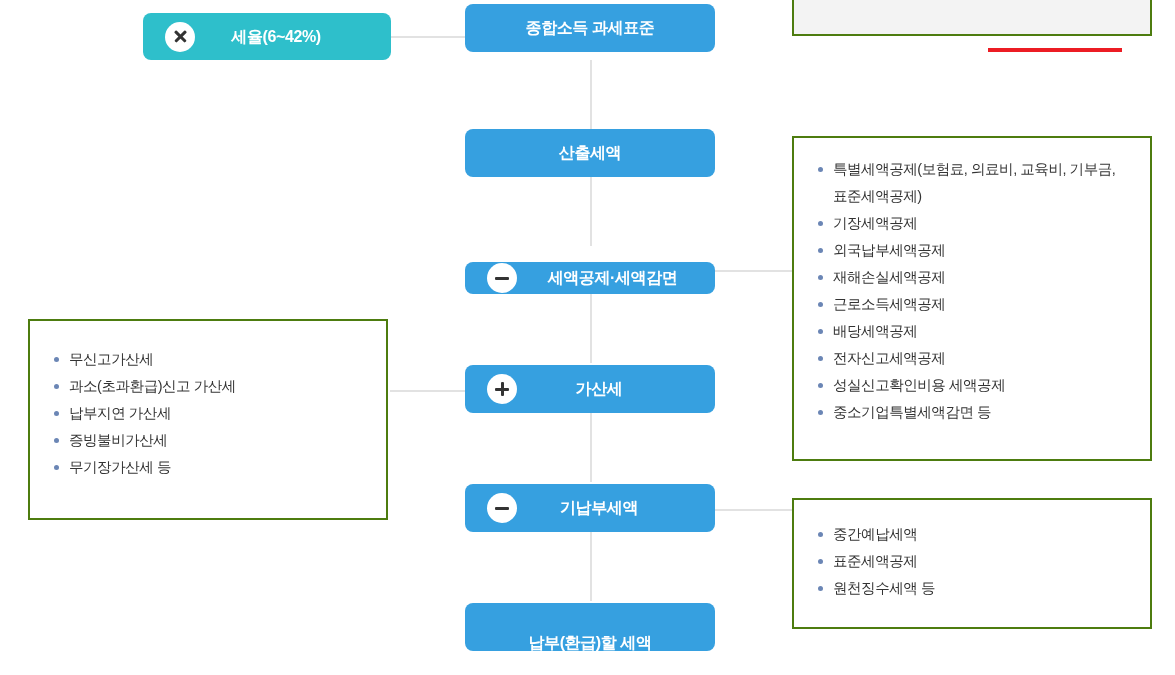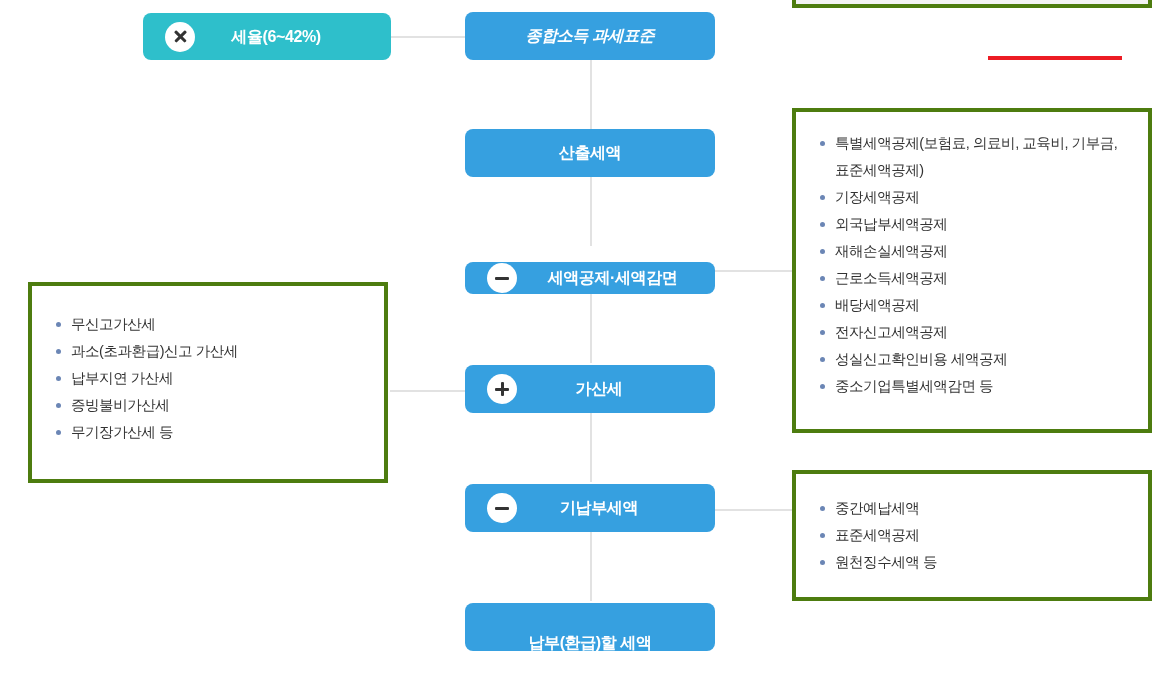--- a/index.html
+++ b/index.html
@@ -104,23 +104,24 @@
   
   .underline-red {
     position: absolute;
     height: 4px;
     background: #ec1c24;
   }
 
   
   .panel {
     position: absolute;
-    border: 4px solid #4d7c0f;
+    border: 2px solid #4d7c0f;
     background: #ffffff;
     box-sizing: border-box;
+    margin-top: 28px;
   }
   .panel-list {
     list-style: none;
     margin: 0;
     padding: 0;
   }
   .panel-list li {
     position: relative;
     padding-left: 15px;
     color: #333333;
@@ -167,21 +168,21 @@
 
   <div class="conn-h" style="left:390px; top:390px; width:77px;"></div>
 
   <div class="conn-h" style="left:715px; top:509px; width:79px;"></div>
 
   <div class="flow-box teal with-icon" style="left:143px; top:13px; width:248px; height:47px;">
     <span class="op-icon times"></span>
     <span class="flow-label">세율(6~42%)</span>
   </div>
 
-  <div class="flow-box blue centered" style="left:465px; top:12px; width:250px; height:48px;font-style:italic;">
+  <div class="flow-box blue centered" style="left:465px; top:4px; width:250px; height:48px;">
     <span class="flow-label">종합소득 과세표준</span>
     <span class="underline-red" style="left:523px; top:44px; width:134px;"></span>
   </div>
 
   <div class="flow-box blue centered" style="left:465px; top:129px; width:250px; height:48px;">
     <span class="flow-label">산출세액</span>
     <span class="underline-red" style="left:551px; top:44px; width:79px;"></span>
   </div>
 
   <div class="flow-box blue with-icon" style="left:465px; top:262px; width:250px; height:32px;gap:27px;">
@@ -211,21 +212,21 @@
       <li>외국납부세액공제</li>
       <li>재해손실세액공제</li>
       <li>근로소득세액공제</li>
       <li>배당세액공제</li>
       <li>전자신고세액공제</li>
       <li>성실신고확인비용 세액공제</li>
       <li>중소기업특별세액감면 등</li>
     </ul>
   </div>
 
-  <div class="panel" style="left:28px; top:282px; width:360px; height:201px;">
+  <div class="panel" style="left:28px; top:291px; width:360px; height:201px;">
     <ul class="panel-list" style="padding:25px 16px 0 24px;">
       <li>무신고가산세</li>
       <li>과소(초과환급)신고 가산세</li>
       <li>납부지연 가산세</li>
       <li>증빙불비가산세</li>
       <li>무기장가산세 등</li>
     </ul>
   </div>
 
   <div class="panel" style="left:792px; top:470px; width:360px; height:131px;">

